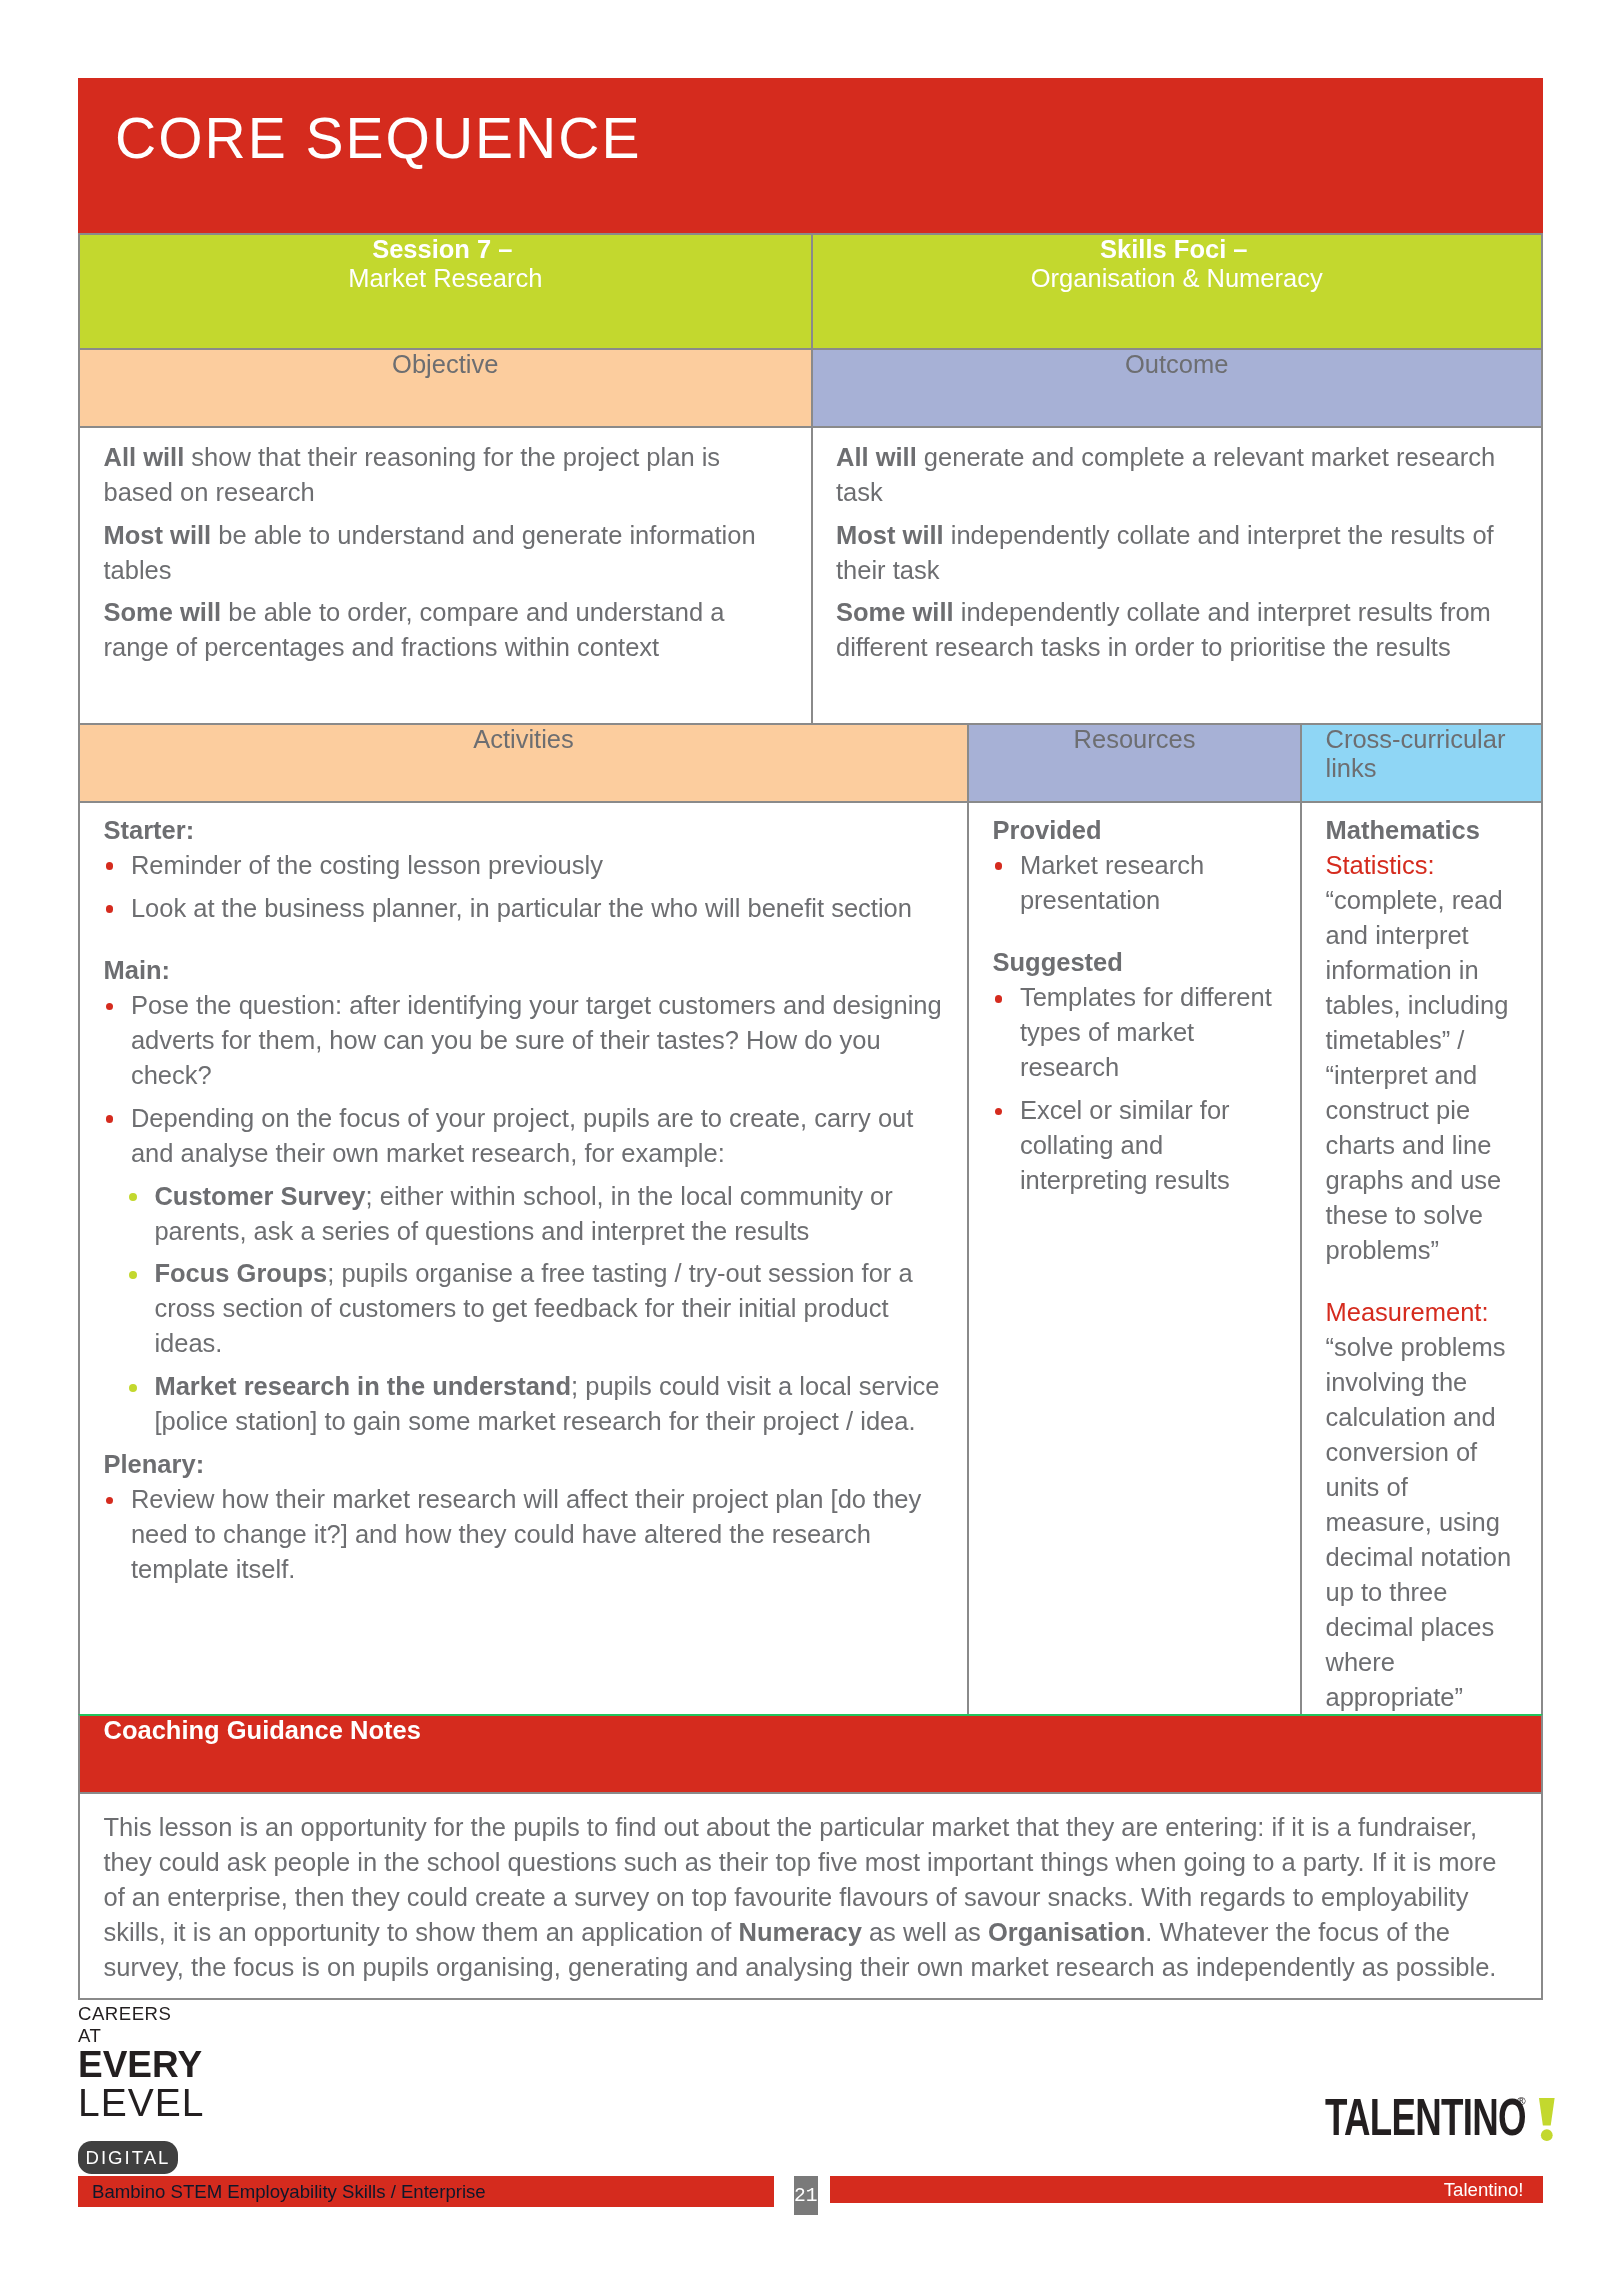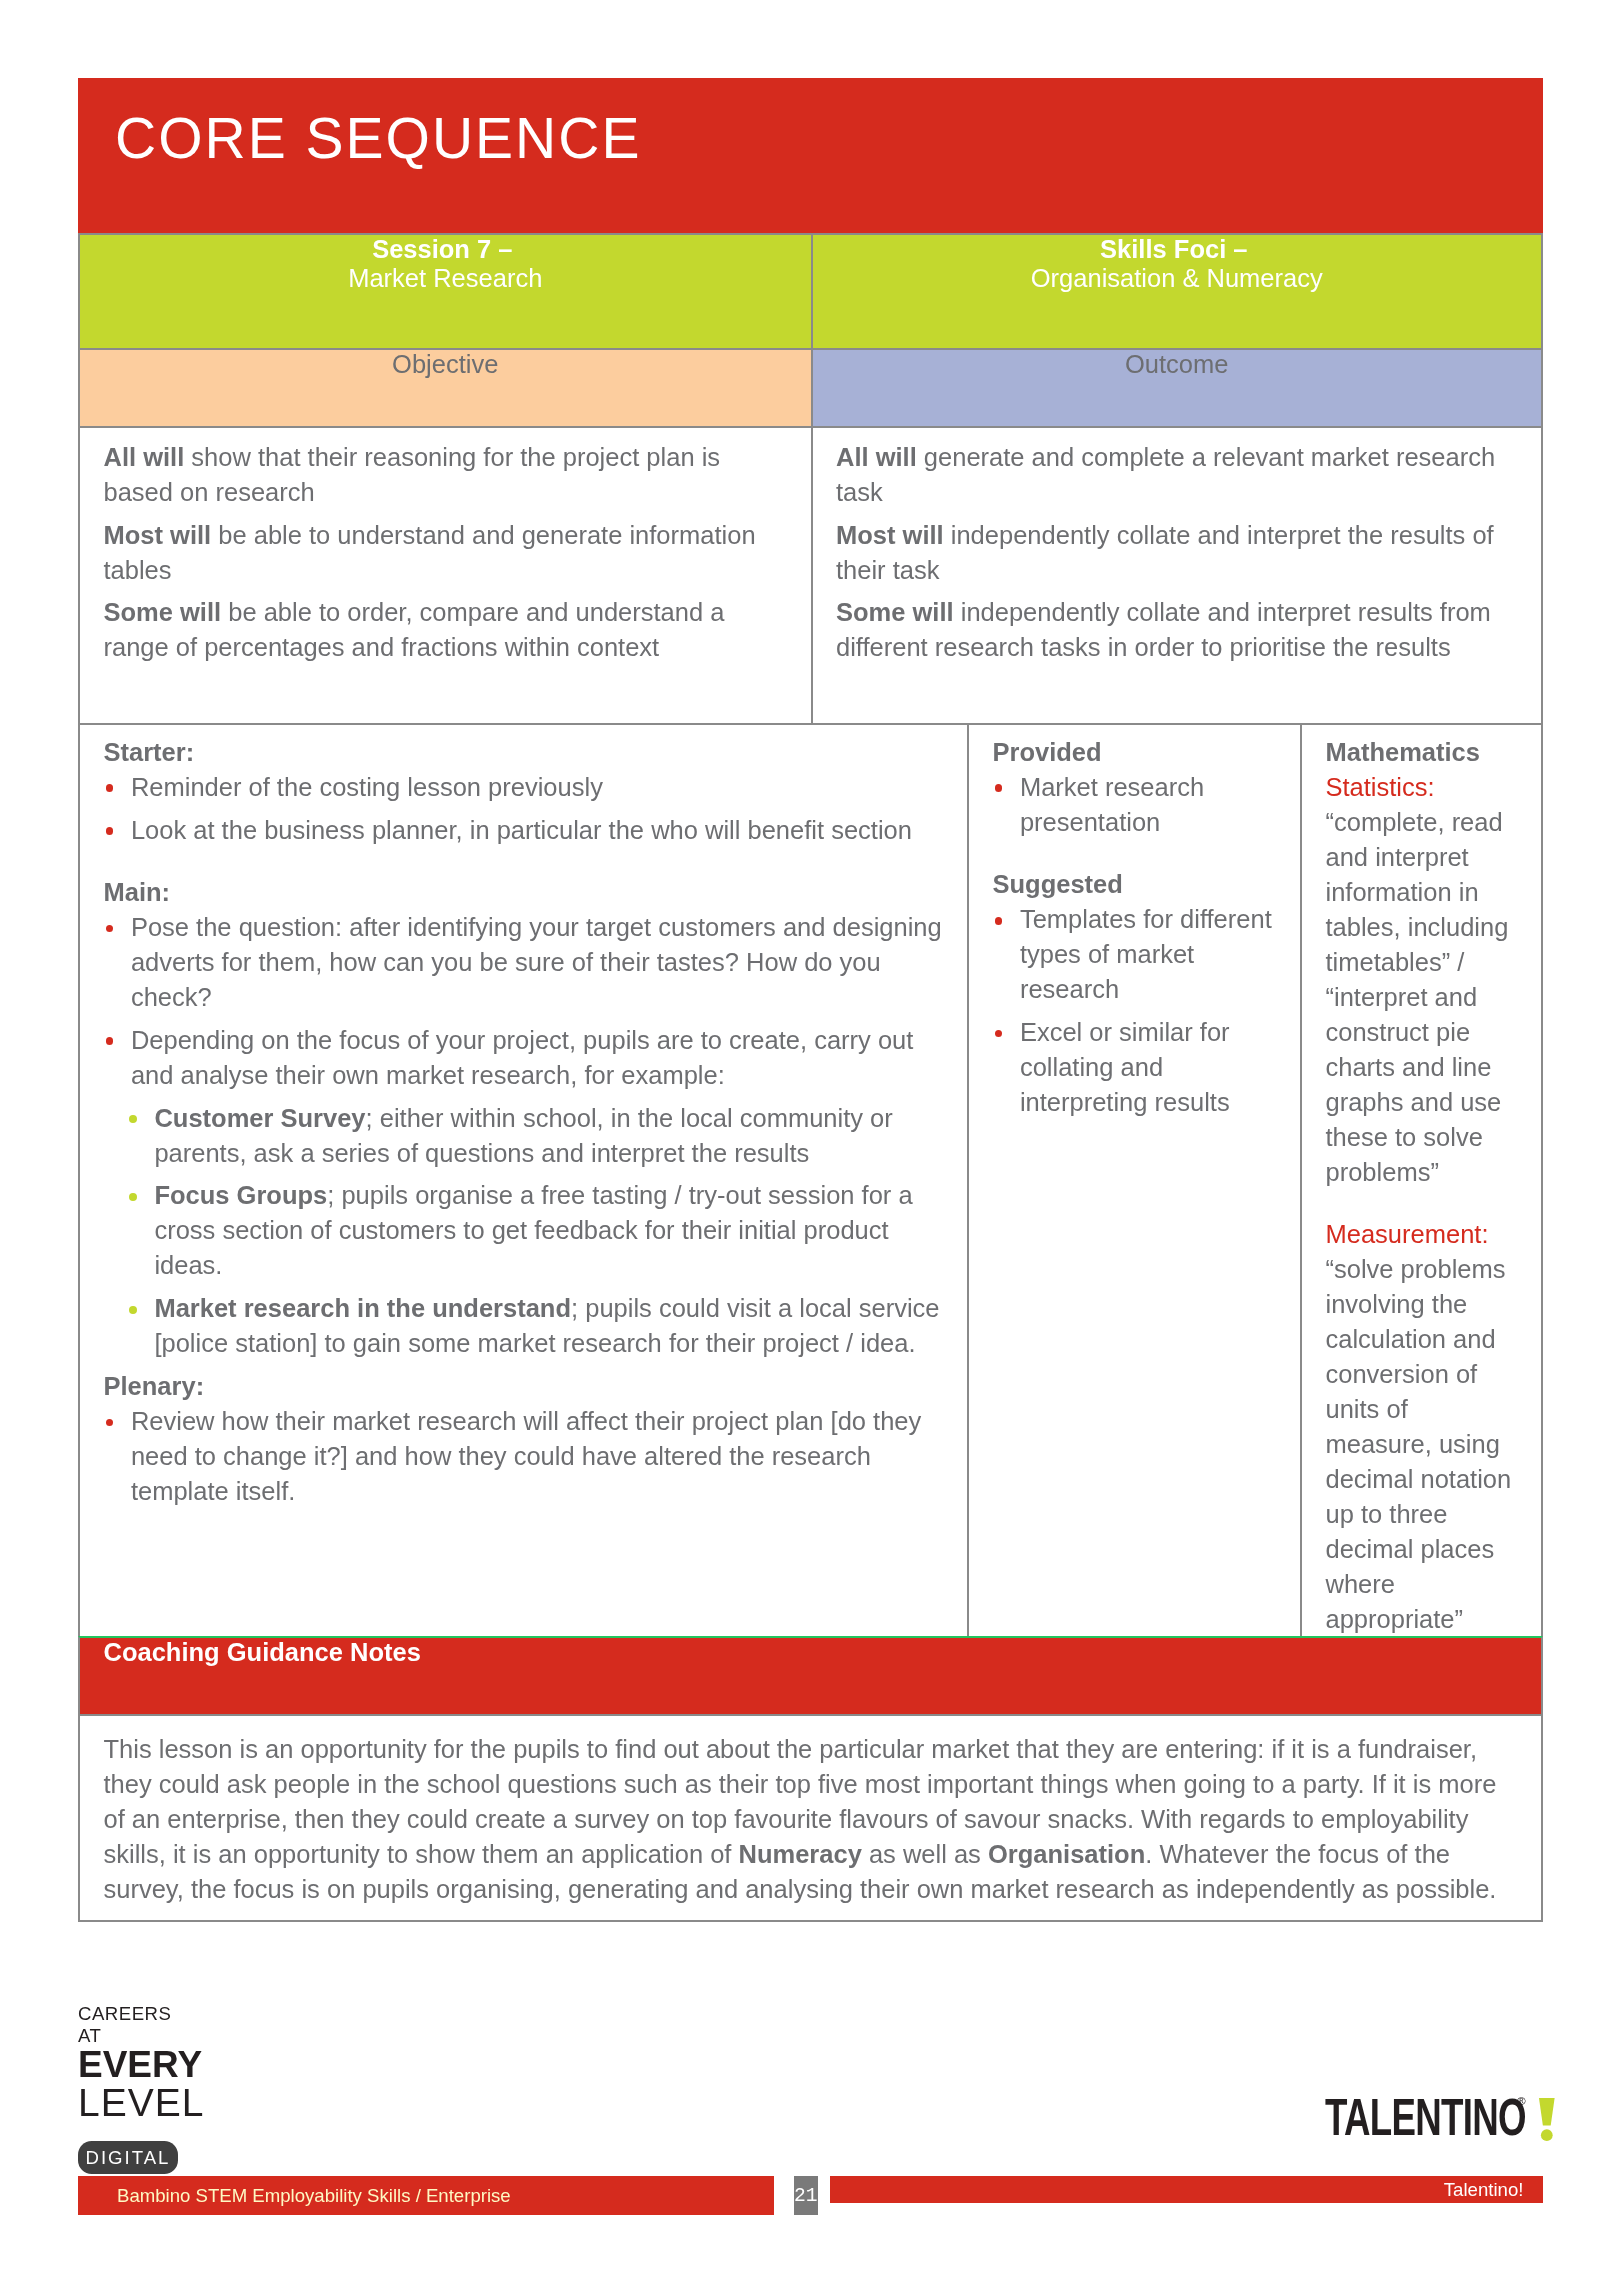--- a/index.html
+++ b/index.html
@@ -43,21 +43,21 @@
   .logo-left { position: absolute; left: 78px; top: 2003px; width: 118px; }
   .logo-left .l1 { font-size: 18.6px; color: #231f20; letter-spacing: 0.5px; line-height: 21.6px; }
   .logo-left .l2 { font-size: 37px; font-weight: bold; color: #231f20; line-height: 37px; }
   .logo-left .l3 { font-size: 39px; color: #231f20; line-height: 39px; letter-spacing: 1px; }
   .logo-left .pill { margin-top: 19px; width: 100px; height: 33px; border-radius: 13.7px; background: #404040; color: #fff; font-size: 18.6px; letter-spacing: 2px; display: flex; align-items: center; justify-content: center; }
   .logo-right { position: absolute; left: 1325px; top: 2090px; display: flex; align-items: flex-start; }
   .logo-right .word { font-family: "Liberation Sans", sans-serif; font-weight: bold; font-size: 51px; color: #231f20; transform: scaleX(0.72); transform-origin: left top; letter-spacing: -1px; line-height: 55px; width: 196px; }
   .logo-right .reg { font-size: 11.8px; color: #231f20; position: absolute; left: 192px; top: 3.9px; }
   .logo-right .bang { position: absolute; left: 211px; top: 5.9px; width: 21.6px; height: 47px; }
   .footer { position: absolute; top: 2176px; left: 78px; width: 1465px; height: 39px; }
-  .fbar-l { position: absolute; left: 0; top: 0; width: 696px; height: 39px; background: #d52b1e; color: #fef9c3; font-size: 18.6px; display: flex; align-items: center; padding-left: 39px; }
+  .fbar-l { position: absolute; left: 0; top: 0; width: 696px; height: 31px; background: #d52b1e; color: #0f172a; font-size: 18.6px; display: flex; align-items: center; padding-left: 14px; }
   .fpage { position: absolute; left: 716px; top: 0; width: 23.5px; height: 39px; background: #7a7a7a; color: #fff; font-family: Liberation Mono, monospace; font-size: 19.6px; display: flex; align-items: center; justify-content: center; width: 23.5px; }
   .fbar-r { position: absolute; left: 752px; top: 0; right: 0; height: 27px; background: #d52b1e; color: #fff; font-size: 18.6px; display: flex; align-items: center; justify-content: flex-end; padding-right: 19.6px; }
 </style>
 </head>
 <body>
 
 <div class="page">
   <div class="hdr">CORE SEQUENCE</div>
 
   <div class="row green">
@@ -82,20 +82,25 @@
       <p class="para"><b>Most will</b> <span>be able to understand and generate information tables</span></p>
       <p class="para"><b>Some will</b> <span>be able to order, compare and understand a range of percentages and fractions within context</span></p>
     </div>
     <div class="cell c-half">
       <p class="para"><b>All will</b> <span>generate and complete a relevant market research task</span></p>
       <p class="para"><b>Most will</b> <span>independently collate and interpret the results of their task</span></p>
       <p class="para"><b>Some will</b> <span>independently collate and interpret results from different research tasks in order to prioritise the results</span></p>
     </div>
   </div>
 
+  <div class="row subhdr">
+    <div class="cell c-act peach">Activities</div>
+    <div class="cell c-res lav">Resources</div>
+    <div class="cell c-cross sky">Cross-curricular links</div>
+  </div>
 
   <div class="row body-row act-body">
     <div class="cell c-act">
       <h4>Starter:</h4>
       <ul>
         <li>Reminder of the costing lesson previously</li>
         <li>Look at the business planner, in particular the who will benefit section</li>
       </ul>
       <div class="gap"></div>
       <h4>Main:</h4>

